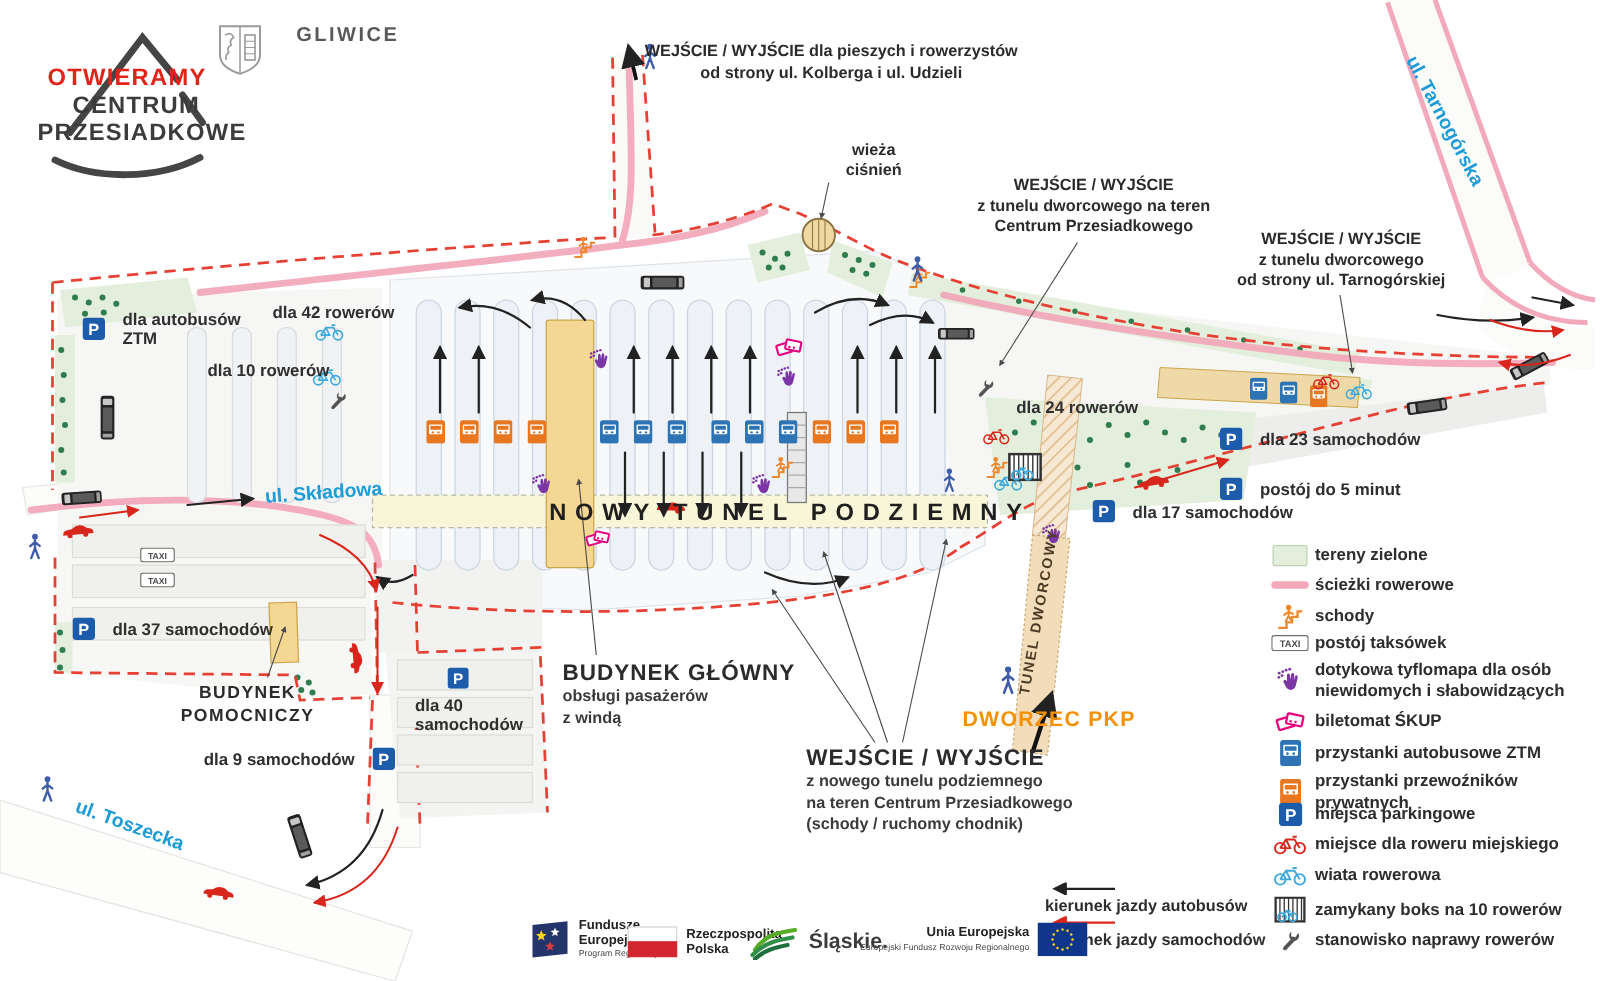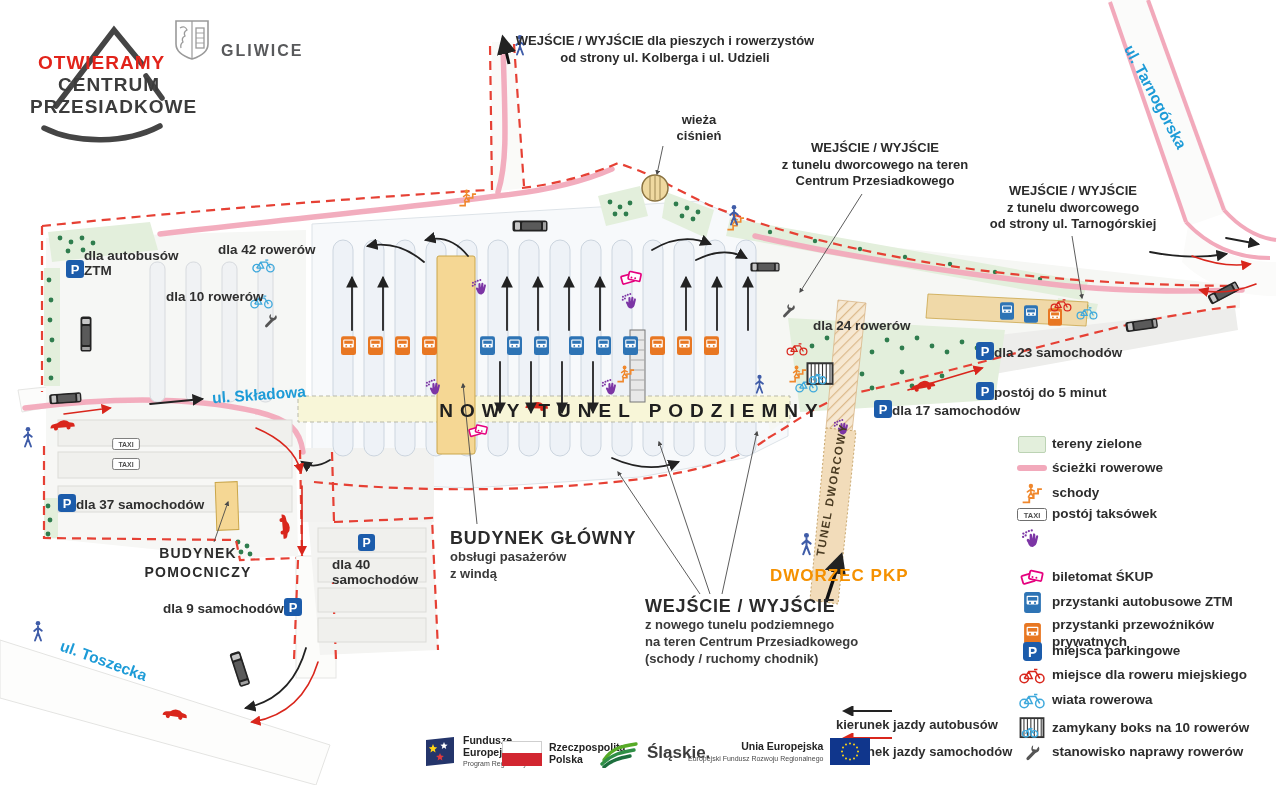--- a/index.html
+++ b/index.html
@@ -5,21 +5,21 @@
   html,body{margin:0;padding:0;background:#fff}
   body{width:1280px;height:785px;position:relative;overflow:hidden;font-family:"Liberation Sans",sans-serif}
   #stage{position:absolute;inset:0;width:1280px;height:785px}
   .abs{position:absolute}
   svg{display:block}
   .ann{font-weight:bold;font-size:13px;color:#2b2b2b;white-space:pre-line;line-height:1.28;text-align:center}
   .c{transform:translateX(-50%)}
   .small-ann{font-weight:bold;font-size:13px;color:#2b2b2b;white-space:pre-line;line-height:1.25;text-align:center}
   .street{color:#1d9bd7;font-weight:bold;font-size:15.5px;white-space:nowrap}
   .plabel{font-weight:bold;font-size:13.5px;color:#2f2f2f;white-space:pre-line;line-height:1.12}
-  .prow{display:flex;align-items:flex-end;gap:0}
+  .prow{display:flex;align-items:center;gap:14px}
   .pic{flex:0 0 auto}
   .tunnel-label{font-weight:bold;font-size:19px;letter-spacing:7px;color:#1f1f1f;white-space:nowrap}
   .tunel-dw{font-weight:bold;font-size:11.5px;letter-spacing:1.5px;color:#4a3b22;white-space:nowrap;transform:rotate(-80deg);transform-origin:left bottom}
   .pkp{font-weight:bold;font-size:17px;letter-spacing:1px;color:#f59100;white-space:nowrap}
   .bgl-t{font-weight:bold;font-size:18px;letter-spacing:.8px;color:#2b2b2b}
   .bgl-s{font-weight:bold;font-size:13px;color:#3a3a3a;white-space:pre-line;line-height:1.3}
   .aux{font-weight:bold;font-size:14px;letter-spacing:1.2px;color:#2b2b2b;white-space:pre-line;line-height:1.35;text-align:center}
   
   #legend{position:absolute;left:1012px;top:436px;width:268px}
   .lg-row{position:absolute;left:0;display:flex;align-items:center}
@@ -27,21 +27,21 @@
   .lg-tx{font-weight:bold;font-size:13.5px;color:#2d2d2d;white-space:pre-line;line-height:1.25}
   .sw-green{width:26px;height:15px;background:#e3efdc;border:1px solid #bcd3b4;border-radius:2px}
   .sw-path{width:30px;height:6px;background:#f2a9bb;border-radius:3px}
   
   .dir{position:absolute;left:836px}
   .dir .lbl{font-weight:bold;font-size:13px;color:#2d2d2d;white-space:nowrap;margin-top:1px}
   
   #brand{position:absolute;left:26px;top:14px;width:160px;height:140px}
   .br-red{position:absolute;color:#e2231a;font-weight:bold;font-size:19px;letter-spacing:1px;white-space:nowrap}
   .br-dark{position:absolute;color:#3c3c3c;font-weight:bold;font-size:19px;letter-spacing:1px;white-space:nowrap}
-  #citylogo{position:absolute;left:175px;top:20px;display:flex;align-items:flex-end;gap:12px}
+  #citylogo{position:absolute;left:175px;top:20px;display:flex;align-items:flex-start;gap:28px}
   .cityname{font-weight:bold;font-size:16px;letter-spacing:2px;color:#58595b}
   
   .flg{position:absolute;display:flex;align-items:center;gap:7px}
   .fl-t1{font-weight:bold;font-size:10.5px;color:#232323;line-height:1.1;white-space:pre-line}
   .fl-t2{font-size:7px;color:#4a4a4a;margin-top:2px}
   .sl-name{font-weight:bold;font-size:17px;color:#3c3c3c}
   .ue-block{text-align:right}
 </style>
 </head>
 <body>
@@ -561,20 +561,22 @@
         </svg>
       </span>
     <span class="lg-tx">postój taksówek</span>
   </div>
   <div class="lg-row" style="top:92px">
     <span class="lg-ic">
         <svg width="24" height="24" style="color:#7c35a5">
           <use href="#s-hand"></use>
         </svg>
       </span>
+    <span class="lg-tx">dotykowa tyflomapa dla osób
+niewidomych i słabowidzących</span>
   </div>
   <div class="lg-row" style="top:131px">
     <span class="lg-ic">
         <svg width="25" height="20" style="color:#e5007e">
           <use href="#s-tickets"></use>
         </svg>
       </span>
     <span class="lg-tx">biletomat ŚKUP</span>
   </div>
   <div class="lg-row" style="top:156px">

